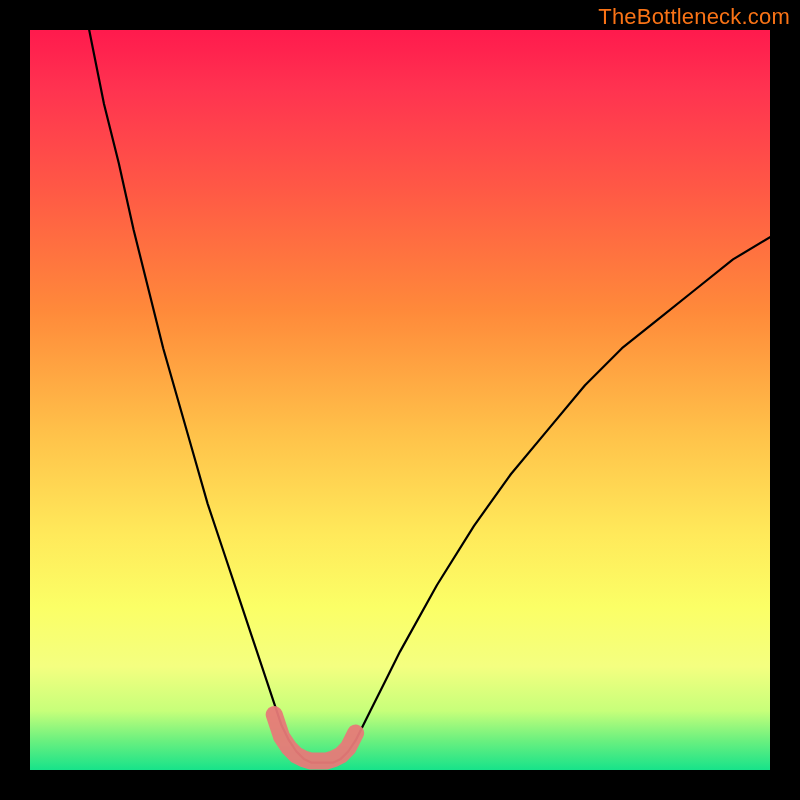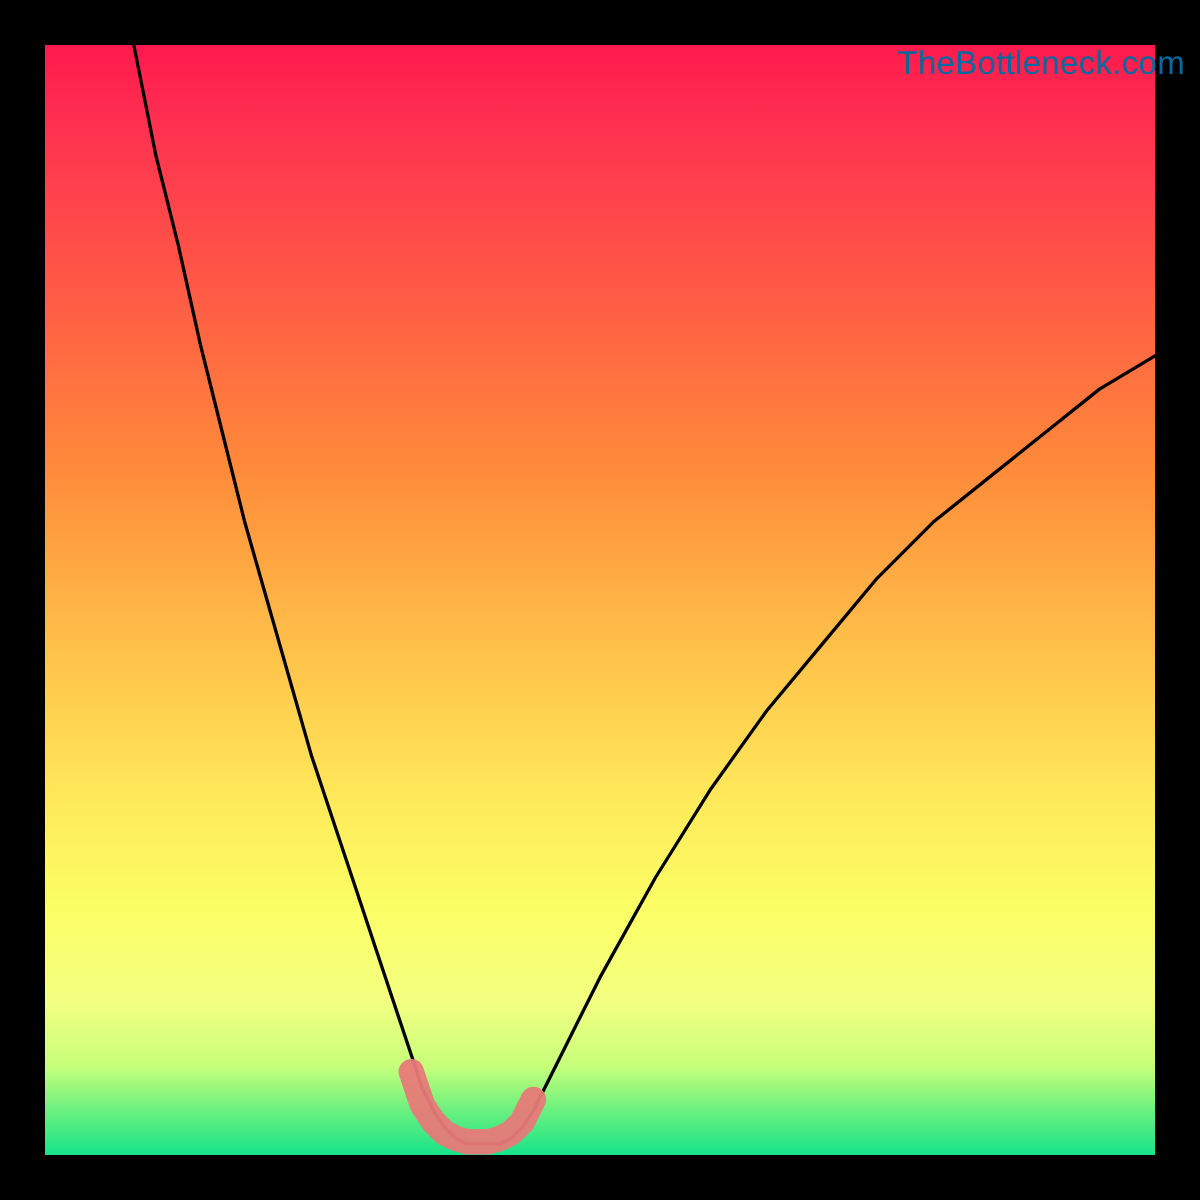--- a/index.html
+++ b/index.html
@@ -44,26 +44,25 @@
     );
   }
   .curve-svg {
     position: absolute;
     inset: 0;
   }
   .watermark {
     position: absolute;
     top: 4px;
     right: 10px;
-    color: #0369a1;
+    color: #f97316;
     font-size: 22px;
     font-weight: 400;
     letter-spacing: 0.2px;
     user-select: none;
-    margin-top: 25px;
   }
 </style>
 </head>
 <body>
 
 <div class="frame">
 
   <div class="plot-area">
     <div class="gradient"></div>
 

